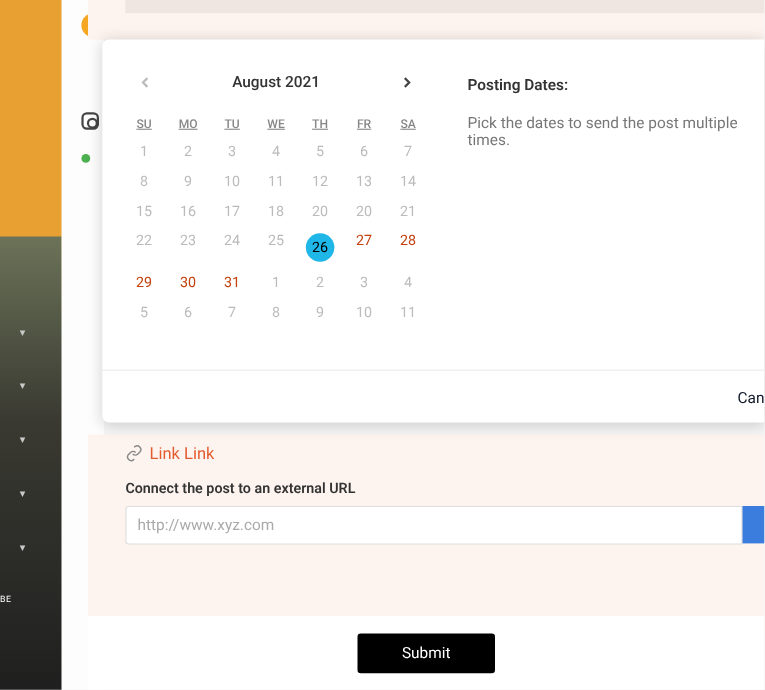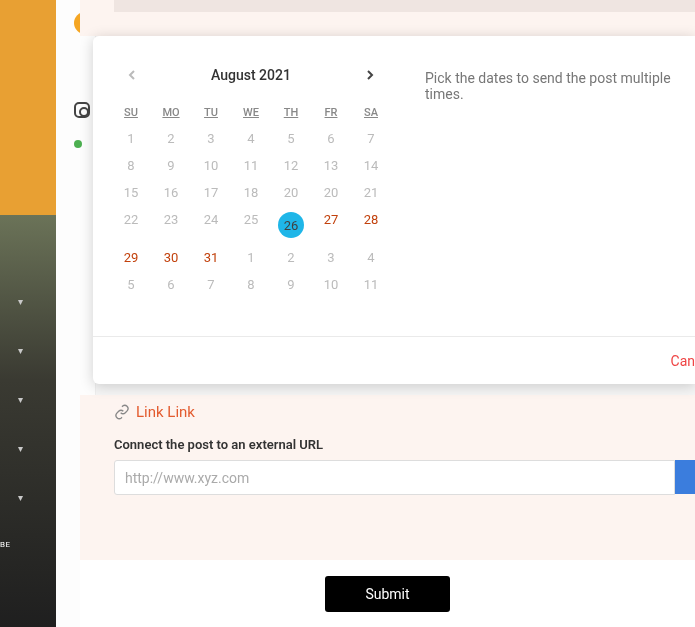--- a/index.html
+++ b/index.html
@@ -62,29 +62,29 @@
     .cal-nav { width: 22px; height: 22px; display: flex; align-items: center; justify-content: center; color: #bbb; cursor: pointer; font-size: 14px; }
     .cal-nav.next { color: #444; }
     .cal-title { font-size: 14px; color: #333; font-weight: 500; }
     
     .cal-grid { display: grid; grid-template-columns: repeat(7, 1fr); text-align: center; }
     .cal-dow { font-size: 11px; color: #888; padding: 6px 0; font-weight: 500; text-decoration: underline; }
     .cal-day { font-size: 13px; padding: 6px 0; color: #bbb; position: relative; cursor: pointer; }
     .cal-day.in-month { color: #c2410c; }
     .cal-day.selected span {
       display: inline-flex; width: 26px; height: 26px; align-items: center; justify-content: center;
-      background: #1fb6e8; color: #404040; border-radius: 50%;
+      background: #1fb6e8; color: #000000; border-radius: 50%;
     }
     
     .info-col { padding: 6px 0 0 34px; flex: 1; }
     .info-title { font-size: 14px; color: #333; font-weight: 600; margin-bottom: 18px; }
     .info-desc { font-size: 14px; color: #777; }
     
     .modal-footer { border-top: 1px solid #eaeaea; padding: 14px 0 14px 0; text-align: right; }
-    .cancel-txt { font-size: 14px; color: #ef4444; padding-right: 0; }
+    .cancel-txt { font-size: 14px; color: #0f172a; padding-right: 0; }
   </style>
 </head>
 <body>
 
 <div class="bg-left">
   <div class="orange-block"></div>
   <div class="img-block"></div>
   <span class="sidebar-arrows a1">▾</span>
   <span class="sidebar-arrows a2">▾</span>
   <span class="sidebar-arrows a3">▾</span>
@@ -186,19 +186,20 @@
           <div class="cal-day"><span>5</span></div>
           <div class="cal-day"><span>6</span></div>
           <div class="cal-day"><span>7</span></div>
           <div class="cal-day"><span>8</span></div>
           <div class="cal-day"><span>9</span></div>
           <div class="cal-day"><span>10</span></div>
           <div class="cal-day"><span>11</span></div>
         </div>
     </div>
     <div class="info-col">
+      <div class="info-title">Posting Dates:</div>
       <div class="info-desc">Pick the dates to send the post multiple times.</div>
     </div>
   </div>
   <div class="modal-footer">
     <span class="cancel-txt">Can</span>
   </div>
 </div>
 
 </body></html>

